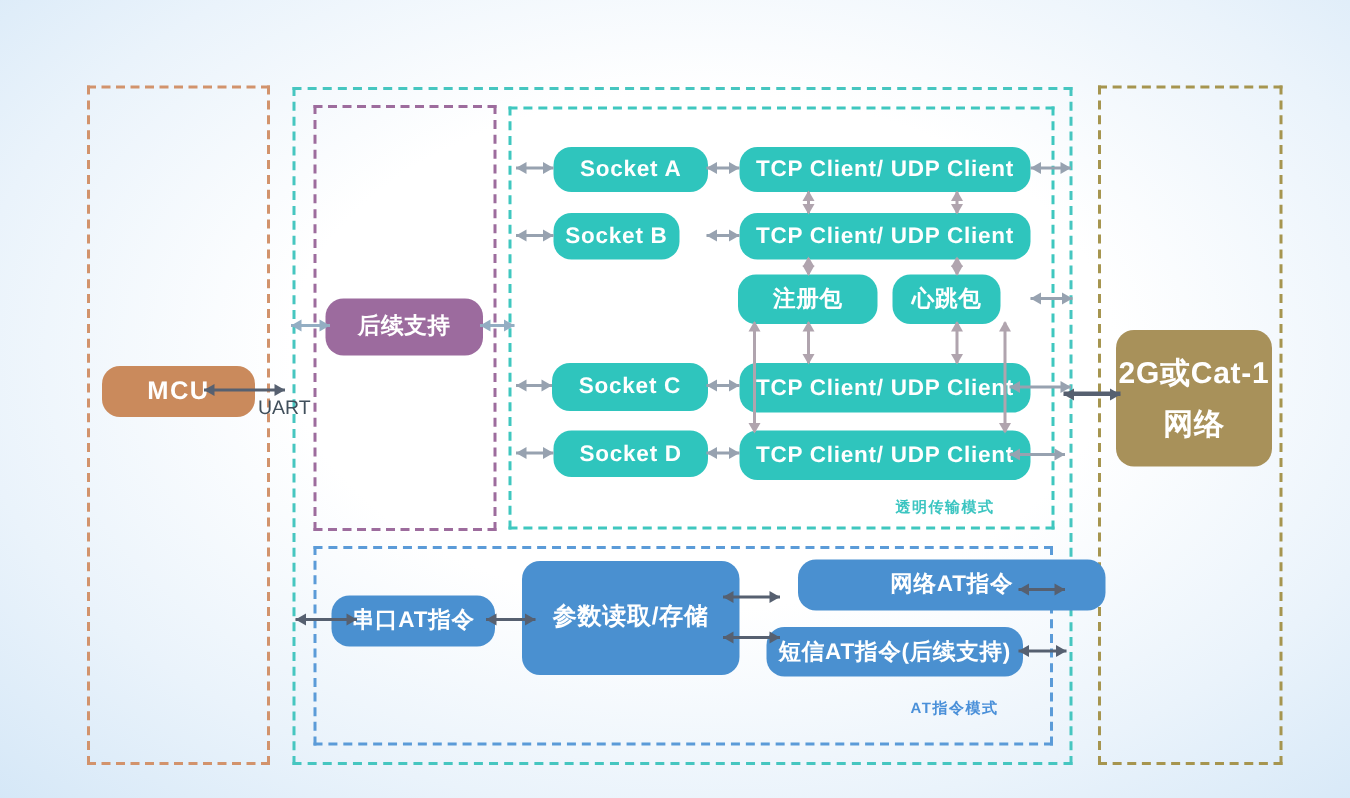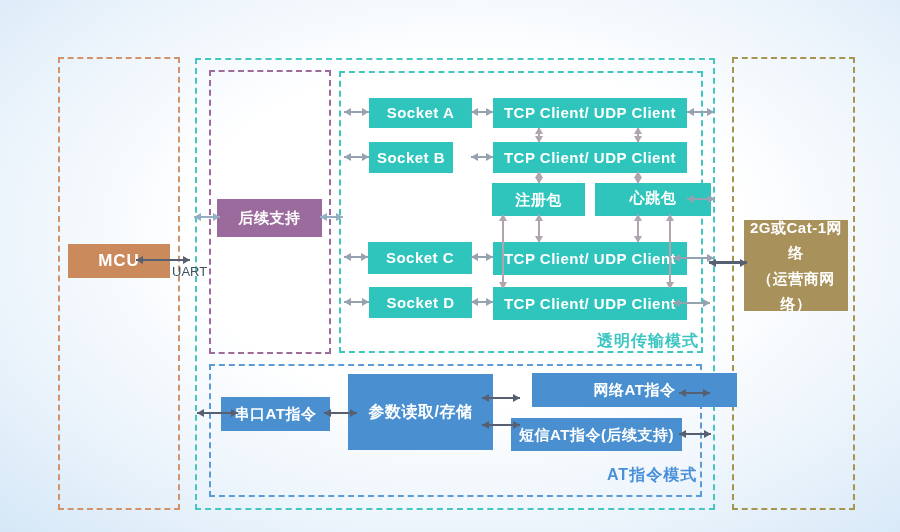--- a/index.html
+++ b/index.html
@@ -16,30 +16,30 @@
   .z-mcu{left:58px;top:57px;width:122px;height:453px;border-color:#d2936c;}
   .z-module{left:195px;top:58px;width:520px;height:452px;border-color:#46c6c0;}
   .z-serialpack{left:209px;top:70px;width:122px;height:284px;border-color:#9d6c9d;}
   .z-transparent{left:339px;top:71px;width:364px;height:282px;border-color:#3fc7bf;}
   .z-at{left:209px;top:364px;width:493px;height:133px;border-color:#5b9bd8;}
   .z-network{left:732px;top:57px;width:123px;height:453px;border-color:#a6954f;}
   
   .node{
     position:absolute;display:flex;flex-direction:column;align-items:center;justify-content:center;
     color:#fff;font-weight:700;font-size:15px;text-align:center;z-index:2;letter-spacing:.5px;
-    box-sizing:border-box;line-height:1.2;
+    box-sizing:border-box;line-height:1.2;border-radius:12px;
   }
   .teal{background:#2fc5bd;}
   .blue{background:#4a90d0;}
   .purple{background:#9c6b9e;}
   .orange{background:#ca8a5c;}
   .gold{background:#a8915a;}
   
   .plain-label{position:absolute;z-index:3;font-size:13px;color:#41505c;}
-  .mode-label{position:absolute;z-index:3;font-size:16px;font-weight:700;letter-spacing:1px;}
+  .mode-label{position:absolute;z-index:3;font-size:10px;font-weight:700;letter-spacing:1px;}
   .mode-teal{color:#3cc5c1;}
   .mode-blue{color:#4a90d9;}
   
   .ah{position:absolute;height:2px;background:var(--c,#97a2b0);z-index:5;}
   .ah::before,.ah::after{content:"";position:absolute;top:50%;transform:translateY(-50%);width:0;height:0;
     border-top:4px solid transparent;border-bottom:4px solid transparent;}
   .ah::before{left:0;border-right:7px solid var(--c,#97a2b0);}
   .ah::after{right:0;border-left:7px solid var(--c,#97a2b0);}
   .av{position:absolute;width:2px;background:var(--c,#b0a4ae);z-index:5;}
   .av::before,.av::after{content:"";position:absolute;left:50%;transform:translateX(-50%);width:0;height:0;
@@ -72,25 +72,24 @@
   <div class="node teal" style="left:369px;top:142px;width:84px;height:31px;">Socket B</div>
   <div class="node teal" style="left:368px;top:242px;width:104px;height:32px;">Socket C</div>
   <div class="node teal" style="left:369px;top:287px;width:103px;height:31px;">Socket D</div>
 
   <div class="node teal" style="left:493px;top:98px;width:194px;height:30px;">TCP Client/ UDP Client</div>
   <div class="node teal" style="left:493px;top:142px;width:194px;height:31px;">TCP Client/ UDP Client</div>
   <div class="node teal" style="left:493px;top:242px;width:194px;height:33px;">TCP Client/ UDP Client</div>
   <div class="node teal" style="left:493px;top:287px;width:194px;height:33px;">TCP Client/ UDP Client</div>
 
   <div class="node teal" style="left:492px;top:183px;width:93px;height:33px;">注册包</div>
-  <div class="node teal" style="left:595px;top:183px;width:116px;height:33px;font-family:Liberation Mono, monospace;">心跳包</div>
+  <div class="node teal" style="left:595px;top:183px;width:72px;height:33px;">心跳包</div>
 
-  <div class="node gold" style="left:744px;top:220px;width:104px;height:91px;font-size:15px;line-height:1.7;">
+  <div class="node gold" style="left:744px;top:220px;width:104px;height:91px;font-size:20px;line-height:1.7;">
     <span>2G或Cat-1网络</span>
-    <span>（运营商网络）</span>
   </div>
 
   <div class="node blue" style="left:221px;top:397px;width:109px;height:34px;">串口AT指令</div>
   <div class="node blue" style="left:348px;top:374px;width:145px;height:76px;font-size:16px;">参数读取/存储</div>
   <div class="node blue" style="left:532px;top:373px;width:205px;height:34px;">网络AT指令</div>
   <div class="node blue" style="left:511px;top:418px;width:171px;height:33px;">短信AT指令(后续支持)</div>
 
   <div class="mode-label mode-teal" style="left:597px;top:331px;">透明传输模式</div>
   <div class="mode-label mode-blue" style="left:607px;top:465px;">AT指令模式</div>
 

